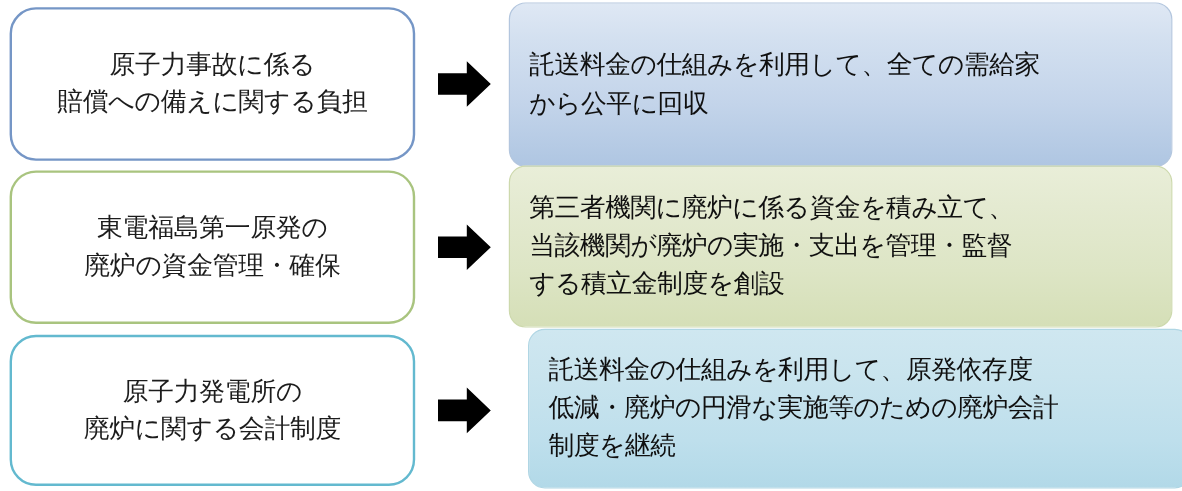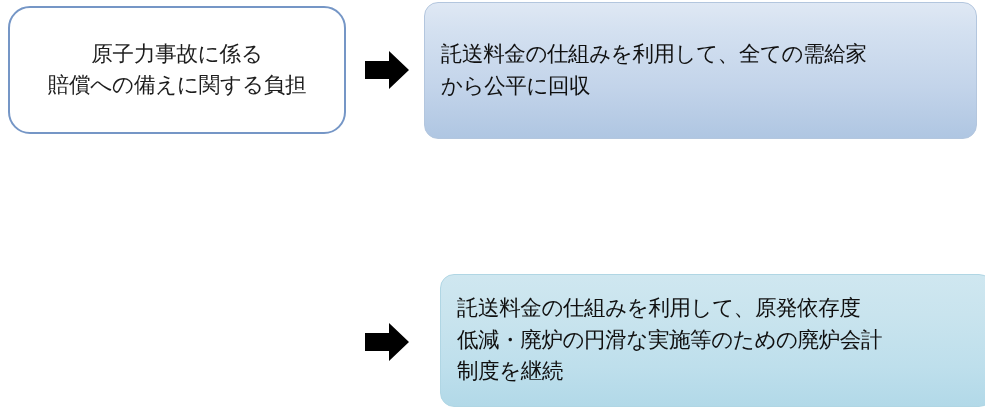--- a/index.html
+++ b/index.html
@@ -122,22 +122,42 @@
       <svg width="46" height="44" viewBox="0 0 46 44" aria-hidden="true">
         <path d="M1 13 H25 V3 L45 22 L25 41 V31 H1 Z" fill="#000000"></path>
       </svg>
     </span>
     <div class="right-box theme-blue">
       <div class="right-text">託送料金の仕組みを利用して、全ての需給家
 から公平に回収</div>
     </div>
   </div>
 
+  <div class="row row-2">
+    <div class="left-box theme-green">
+      <div class="left-text">東電福島第一原発の
+廃炉の資金管理・確保</div>
+    </div>
+    <span class="arrow">
+      <svg width="46" height="44" viewBox="0 0 46 44" aria-hidden="true">
+        <path d="M1 13 H25 V3 L45 22 L25 41 V31 H1 Z" fill="#000000"></path>
+      </svg>
+    </span>
+    <div class="right-box theme-green">
+      <div class="right-text">第三者機関に廃炉に係る資金を積み立て、
+当該機関が廃炉の実施・支出を管理・監督
+する積立金制度を創設</div>
+    </div>
+  </div>
 
   <div class="row row-3">
+    <div class="left-box theme-cyan">
+      <div class="left-text">原子力発電所の
+廃炉に関する会計制度</div>
+    </div>
     <span class="arrow">
       <svg width="46" height="44" viewBox="0 0 46 44" aria-hidden="true">
         <path d="M1 13 H25 V3 L45 22 L25 41 V31 H1 Z" fill="#000000"></path>
       </svg>
     </span>
     <div class="right-box theme-cyan">
       <div class="right-text">託送料金の仕組みを利用して、原発依存度
 低減・廃炉の円滑な実施等のための廃炉会計
 制度を継続</div>
     </div>

